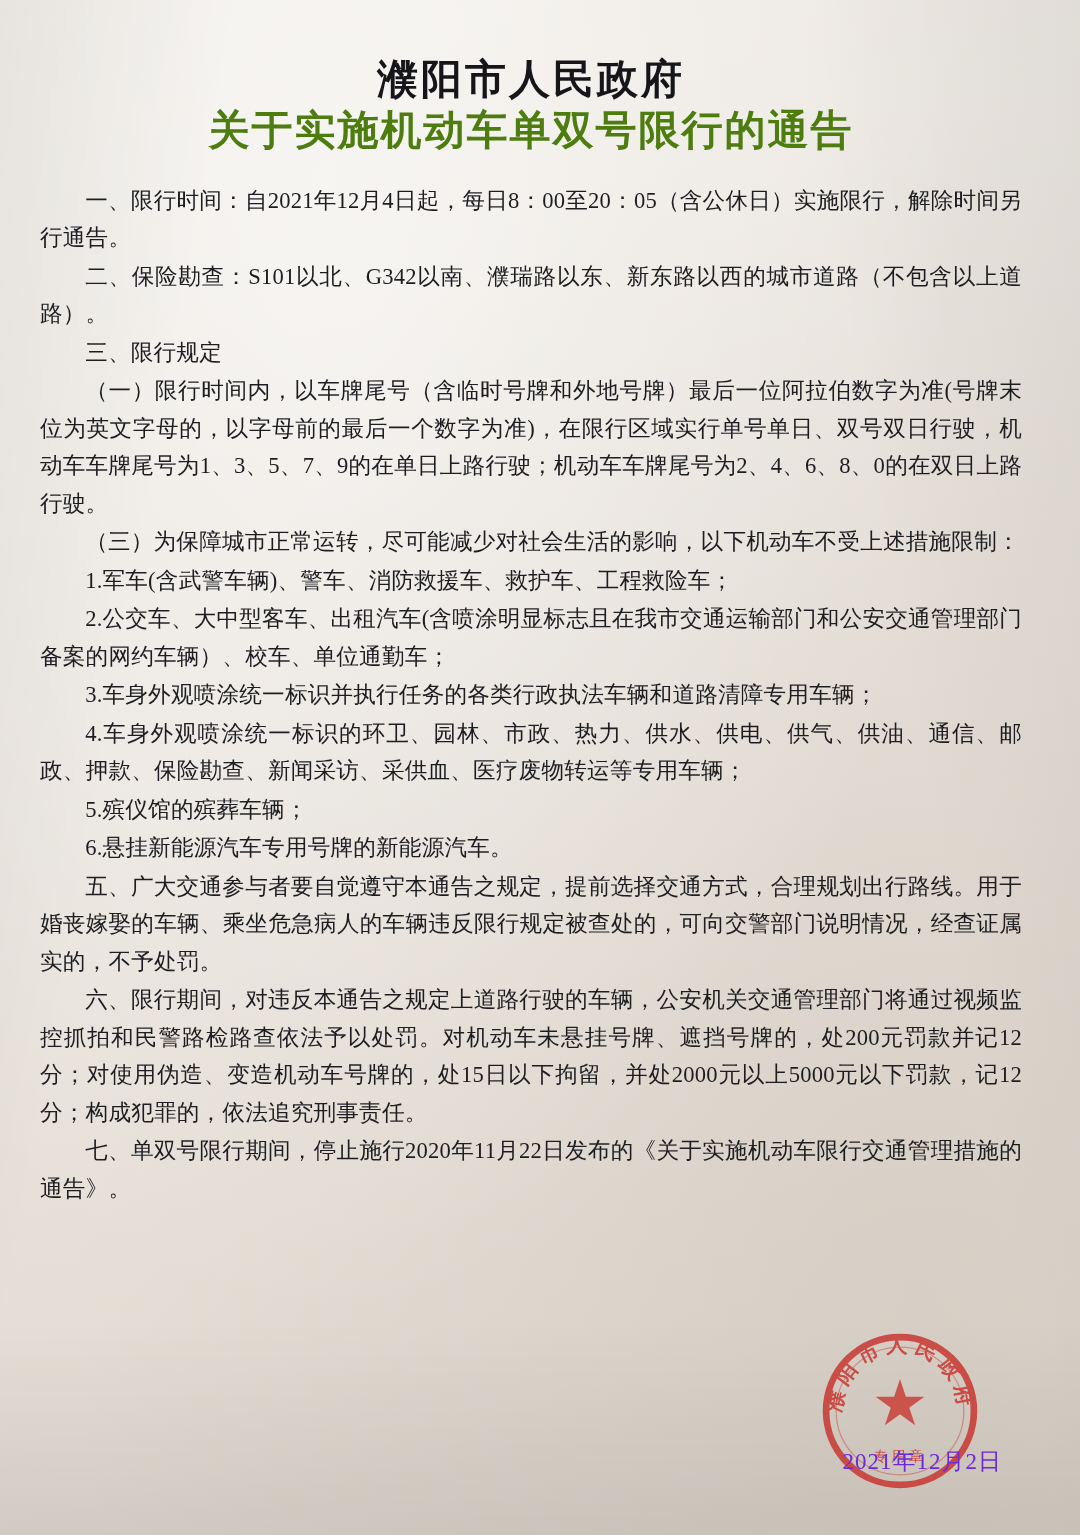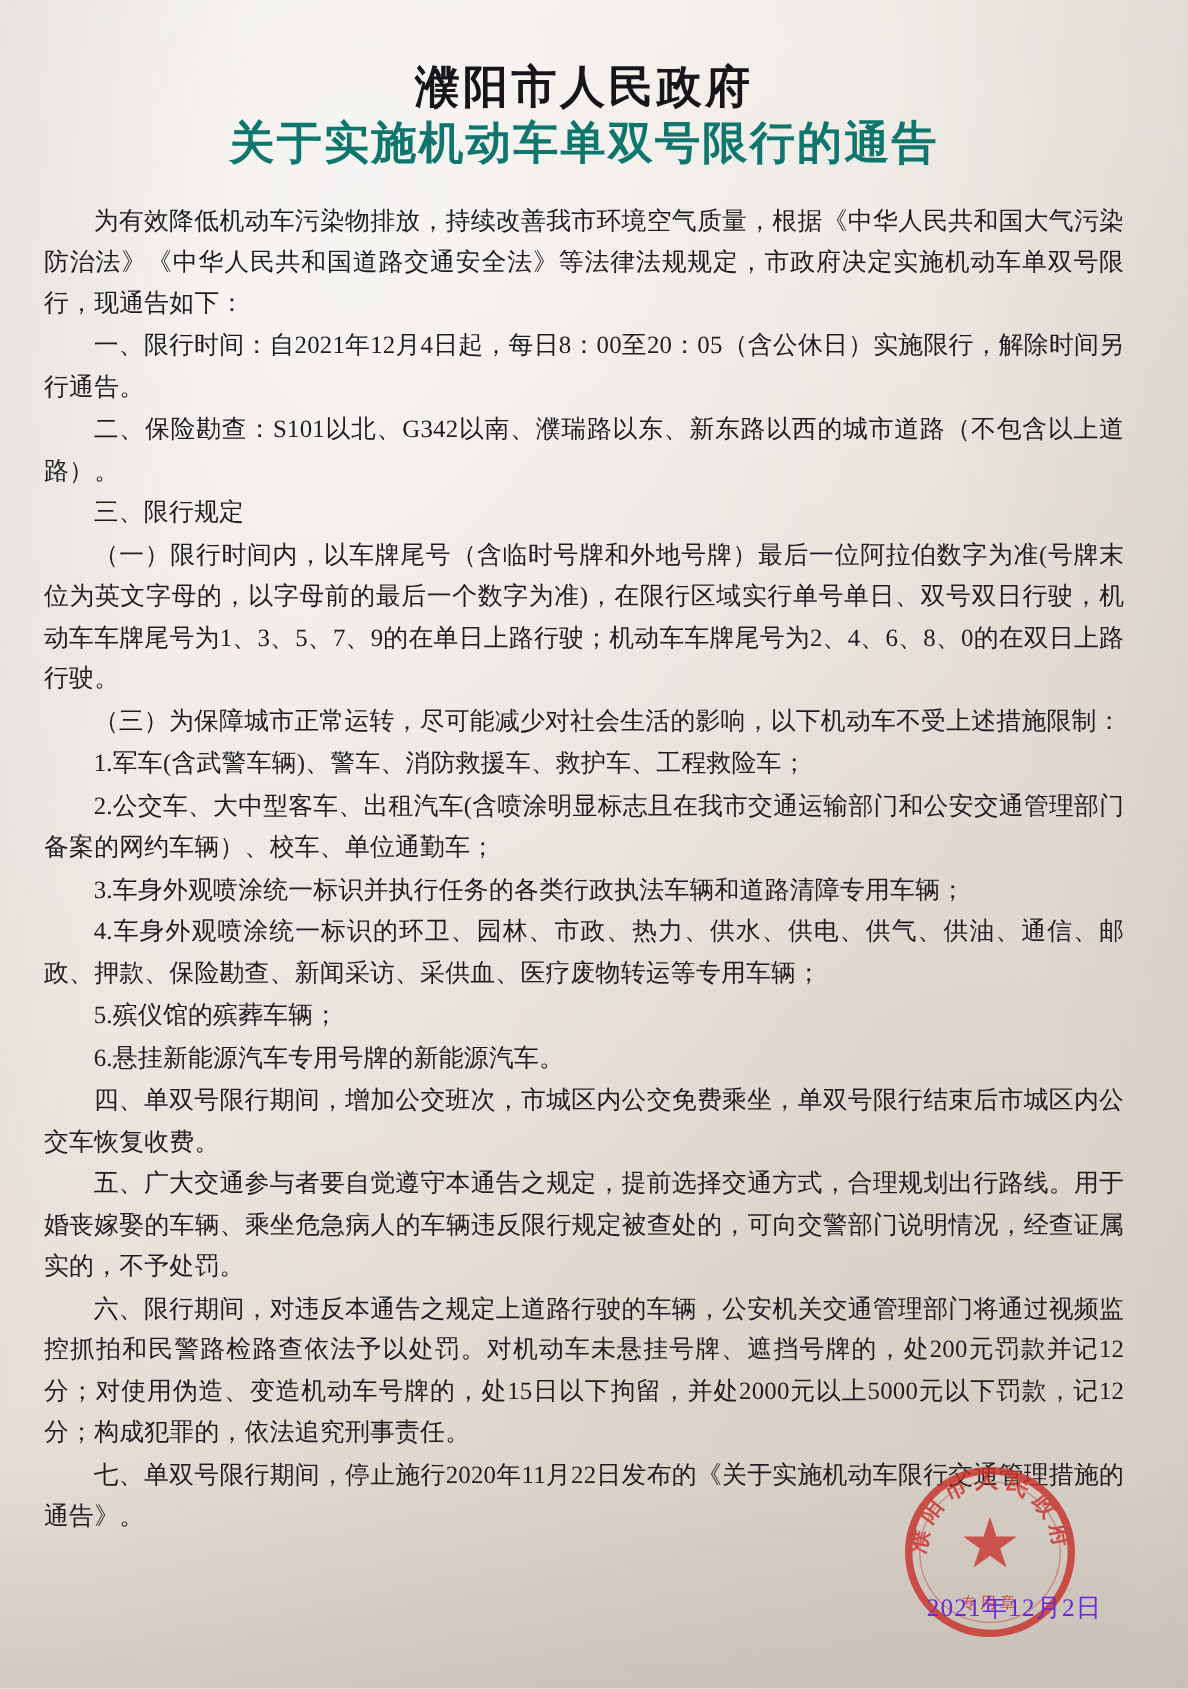--- a/index.html
+++ b/index.html
@@ -49,21 +49,21 @@
     font-weight: bold;
     letter-spacing: 3px;
     line-height: 1.24;
     color: #16161a;
   }
   .title-line-2 {
     font-size: 41px;
     font-weight: bold;
     letter-spacing: 2px;
     line-height: 1.24;
-    color: #0f766e;
+    color: #4d7c0f;
   }
   .body-text {
     margin-top: 26px;
     font-size: 22.6px;
     line-height: 1.66;
     text-align: justify;
     color: #1d1d21;
     letter-spacing: 0.2px;
   }
   .para {
@@ -105,33 +105,31 @@
 <div class="paper"></div>
 
 <div class="sheet">
 
   <div class="title-block">
     <div class="title-line-1">濮阳市人民政府</div>
     <div class="title-line-2">关于实施机动车单双号限行的通告</div>
   </div>
 
   <div class="body-text">
-    <p class="para">为有效降低机动车污染物排放，持续改善我市环境空气质量，根据《中华人民共和国大气污染防治法》《中华人民共和国道路交通安全法》等法律法规规定，市政府决定实施机动车单双号限行，现通告如下：</p>
     <p class="para">一、限行时间：自2021年12月4日起，每日8：00至20：05（含公休日）实施限行，解除时间另行通告。</p>
     <p class="para">二、保险勘查：S101以北、G342以南、濮瑞路以东、新东路以西的城市道路（不包含以上道路）。</p>
     <p class="para">三、限行规定</p>
     <p class="para">（一）限行时间内，以车牌尾号（含临时号牌和外地号牌）最后一位阿拉伯数字为准(号牌末位为英文字母的，以字母前的最后一个数字为准)，在限行区域实行单号单日、双号双日行驶，机动车车牌尾号为1、3、5、7、9的在单日上路行驶；机动车车牌尾号为2、4、6、8、0的在双日上路行驶。</p>
     <p class="para">（三）为保障城市正常运转，尽可能减少对社会生活的影响，以下机动车不受上述措施限制：</p>
     <p class="para sub">1.军车(含武警车辆)、警车、消防救援车、救护车、工程救险车；</p>
     <p class="para sub">2.公交车、大中型客车、出租汽车(含喷涂明显标志且在我市交通运输部门和公安交通管理部门备案的网约车辆）、校车、单位通勤车；</p>
     <p class="para sub">3.车身外观喷涂统一标识并执行任务的各类行政执法车辆和道路清障专用车辆；</p>
     <p class="para sub">4.车身外观喷涂统一标识的环卫、园林、市政、热力、供水、供电、供气、供油、通信、邮政、押款、保险勘查、新闻采访、采供血、医疗废物转运等专用车辆；</p>
     <p class="para sub">5.殡仪馆的殡葬车辆；</p>
     <p class="para sub">6.悬挂新能源汽车专用号牌的新能源汽车。</p>
-    <p class="para">四、单双号限行期间，增加公交班次，市城区内公交免费乘坐，单双号限行结束后市城区内公交车恢复收费。</p>
     <p class="para">五、广大交通参与者要自觉遵守本通告之规定，提前选择交通方式，合理规划出行路线。用于婚丧嫁娶的车辆、乘坐危急病人的车辆违反限行规定被查处的，可向交警部门说明情况，经查证属实的，不予处罚。</p>
     <p class="para">六、限行期间，对违反本通告之规定上道路行驶的车辆，公安机关交通管理部门将通过视频监控抓拍和民警路检路查依法予以处罚。对机动车未悬挂号牌、遮挡号牌的，处200元罚款并记12分；对使用伪造、变造机动车号牌的，处15日以下拘留，并处2000元以上5000元以下罚款，记12分；构成犯罪的，依法追究刑事责任。</p>
     <p class="para">七、单双号限行期间，停止施行2020年11月22日发布的《关于实施机动车限行交通管理措施的通告》。</p>
   </div>
 
   <div class="footer-wrap">
     <div class="seal">
       <svg viewBox="0 0 200 200" xmlns="http://www.w3.org/2000/svg">
         <circle cx="100" cy="100" r="88" fill="none" stroke="#c8322c" stroke-width="8"></circle>
         <circle cx="100" cy="100" r="76" fill="none" stroke="#c8322c" stroke-width="1.5" opacity="0.5"></circle>

